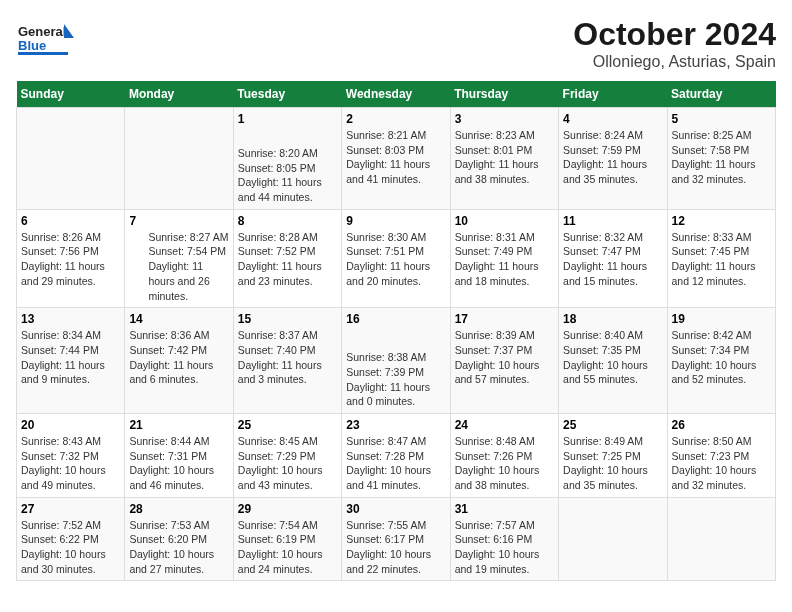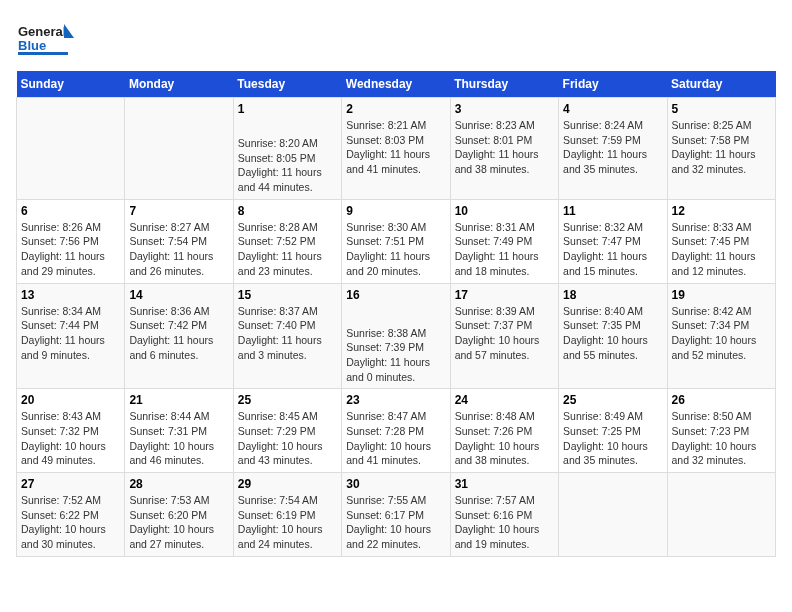--- a/index.html
+++ b/index.html
@@ -28,21 +28,21 @@
       font-size: 16px;
       color: #444;
       font-weight: normal;
     }
     table {
       width: 100%;
       border-collapse: collapse;
       font-size: 11px;
     }
     thead tr th {
-      background: #1d4ed8;
+      background: #15803d;
       color: #fff;
       padding: 6px 4px;
       text-align: left;
       font-size: 12px;
       font-weight: bold;
     }
     tbody tr td {
       border: 1px solid #ddd;
       vertical-align: top;
       padding: 4px;
@@ -81,20 +81,24 @@
     <div style="position:relative; width:60px; height:45px;">
       <svg width="60" height="45" viewBox="0 0 60 45">
 
         <text x="2" y="20" font-family="Arial" font-weight="bold" font-size="13" fill="#222">General</text>
         <text x="2" y="34" font-family="Arial" font-weight="bold" font-size="13" fill="#1565c0">Blue</text>
 
         <polygon points="48,8 58,22 48,22" fill="#1565c0"></polygon>
         <rect x="2" y="36" width="50" height="3" fill="#1565c0"></rect>
       </svg>
     </div>
+  </div>
+  <div class="title-area">
+    <h1>October 2024</h1>
+    <h2>Olloniego, Asturias, Spain</h2>
   </div>
 </div>
 
 <table>
   <thead>
     <tr>
     <th>Sunday</th>
         <th>Monday</th>
         <th>Tuesday</th>
         <th>Wednesday</th>
@@ -140,21 +144,21 @@
       </tr>
       <tr>
         <td>
           <span class="day-num">6</span>
           <div class="day-info" style="white-space: pre-line;">Sunrise: 8:26 AM
 Sunset: 7:56 PM
 Daylight: 11 hours and 29 minutes.</div>
         </td>
         <td>
           <span class="day-num">7</span>
-          <div class="day-info" style="white-space: pre-line;">Sunrise: 8:27 AM
+          <div class="day-info" style="white-space: pre-line; margin-left: 19px;">Sunrise: 8:27 AM
 Sunset: 7:54 PM
 Daylight: 11 hours and 26 minutes.</div>
         </td>
         <td>
           <span class="day-num">8</span>
           <div class="day-info" style="white-space: pre-line;">Sunrise: 8:28 AM
 Sunset: 7:52 PM
 Daylight: 11 hours and 23 minutes.</div>
         </td>
         <td>

